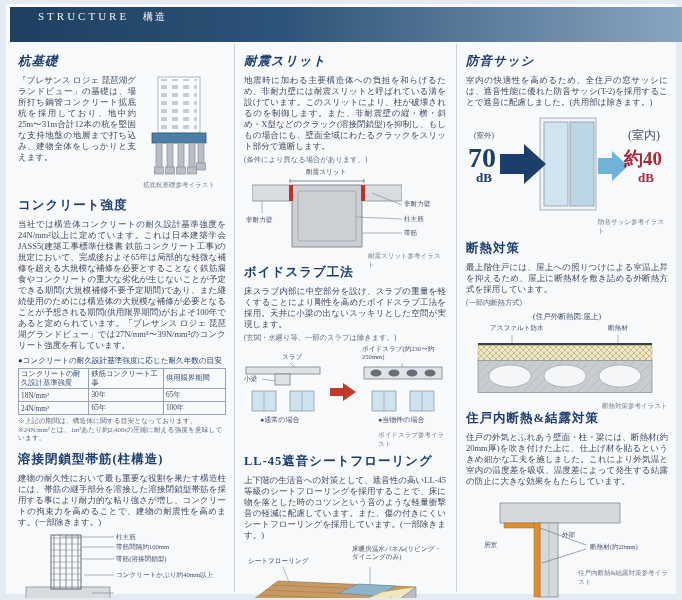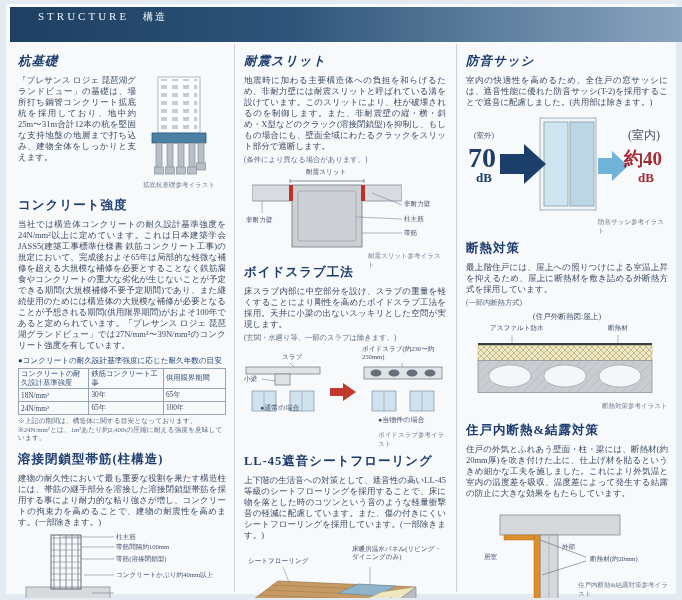--- a/index.html
+++ b/index.html
@@ -203,21 +203,21 @@
           <ellipse cx="14" cy="10" rx="5.5" ry="3.6"></ellipse>
             <ellipse cx="32" cy="10" rx="5.5" ry="3.6"></ellipse>
           <ellipse cx="50" cy="10" rx="5.5" ry="3.6"></ellipse>
             <ellipse cx="68" cy="10" rx="5.5" ry="3.6"></ellipse>
         </g>
         <rect x="10" y="28" width="24" height="20" fill="#cfe2ee" stroke="#8d9fae" stroke-width="0.8"></rect>
         <rect x="48" y="28" width="24" height="20" fill="#cfe2ee" stroke="#8d9fae" stroke-width="0.8"></rect>
         <line x1="22" y1="28" x2="22" y2="48" stroke="#8d9fae" stroke-width="0.6"></line>
         <line x1="60" y1="28" x2="60" y2="48" stroke="#8d9fae" stroke-width="0.6"></line>
       </svg>
-      <span class="dlbl" style="left:16px;top:60px;font-size:7px">●通常の場合</span>
+      <span class="dlbl" style="left:16px;top:72px;font-size:7px">●通常の場合</span>
       <span class="dlbl" style="left:134px;top:72px;font-size:7px">●当物件の場合</span>
       <span class="cap" style="position:absolute;left:134px;top:86px">ボイドスラブ参考イラスト</span>
     </div>
 
     <div class="h" style="margin-top:8px">LL-45遮音シートフローリング</div>
     <div class="body">上下階の生活音への対策として、遮音性の高いLL-45等級のシートフローリングを採用することで、床に物を落とした時のコツンという音のような軽量衝撃音の軽減に配慮しています。また、傷の付きにくいシートフローリングを採用しています。(一部除きます。)</div>
 
     <div class="diag" style="height:108px;margin-top:4px">
       <span class="dlbl" style="left:4px;top:12px">シートフローリング</span>
       <span class="dlbl wrap" style="left:108px;top:0;width:92px">床暖房温水パネル(リビング・ダイニングのみ)</span>
@@ -294,21 +294,21 @@
         <rect x="6" y="25.5" width="174" height="32" fill="url(#dg1)"></rect>
         <g fill="#f4f6f7" stroke="#9aa3ab" stroke-width="0.7">
           <ellipse cx="38" cy="41" rx="21" ry="11"></ellipse>
             <ellipse cx="93" cy="41" rx="21" ry="11"></ellipse>
             <ellipse cx="148" cy="41" rx="21" ry="11"></ellipse>
         </g>
       </svg>
       <span class="cap" style="position:absolute;left:136px;top:78px">断熱対策参考イラスト</span>
     </div>
 
-    <div class="h" style="margin-top:12px">住戸内断熱&amp;結露対策</div>
+    <div class="h" style="margin-top:0">住戸内断熱&amp;結露対策</div>
     <div class="body">住戸の外気とふれあう壁面・柱・梁には、断熱材(約20mm厚)を吹き付けた上に、仕上げ材を貼るというきめ細かな工夫を施しました。これにより外気温と室内の温度差を吸収、温度差によって発生する結露の防止に大きな効果をもたらしています。</div>
 
     <div class="diag" style="height:118px;margin-top:6px">
       <svg width="150" height="108" viewBox="0 0 150 108" style="position:absolute;left:10px;top:0">
         <rect x="24" y="10" width="120" height="20" fill="#d6d9dc" stroke="#858d96" stroke-width="0.8"></rect>
         <rect x="64" y="30" width="18" height="74" fill="#d6d9dc" stroke="#858d96" stroke-width="0.8"></rect>
         <line x1="73" y1="30" x2="73" y2="104" stroke="#9aa3ab" stroke-width="0.6"></line>
         <rect x="58" y="30" width="6" height="74" fill="#dd8f2d" stroke="#b06f1c" stroke-width="0.5"></rect>
         <rect x="28" y="30" width="30" height="5" fill="#dd8f2d" stroke="#b06f1c" stroke-width="0.5"></rect>
         <line x1="110" y1="52" x2="64" y2="35" stroke="#555e68" stroke-width="0.55"></line>

